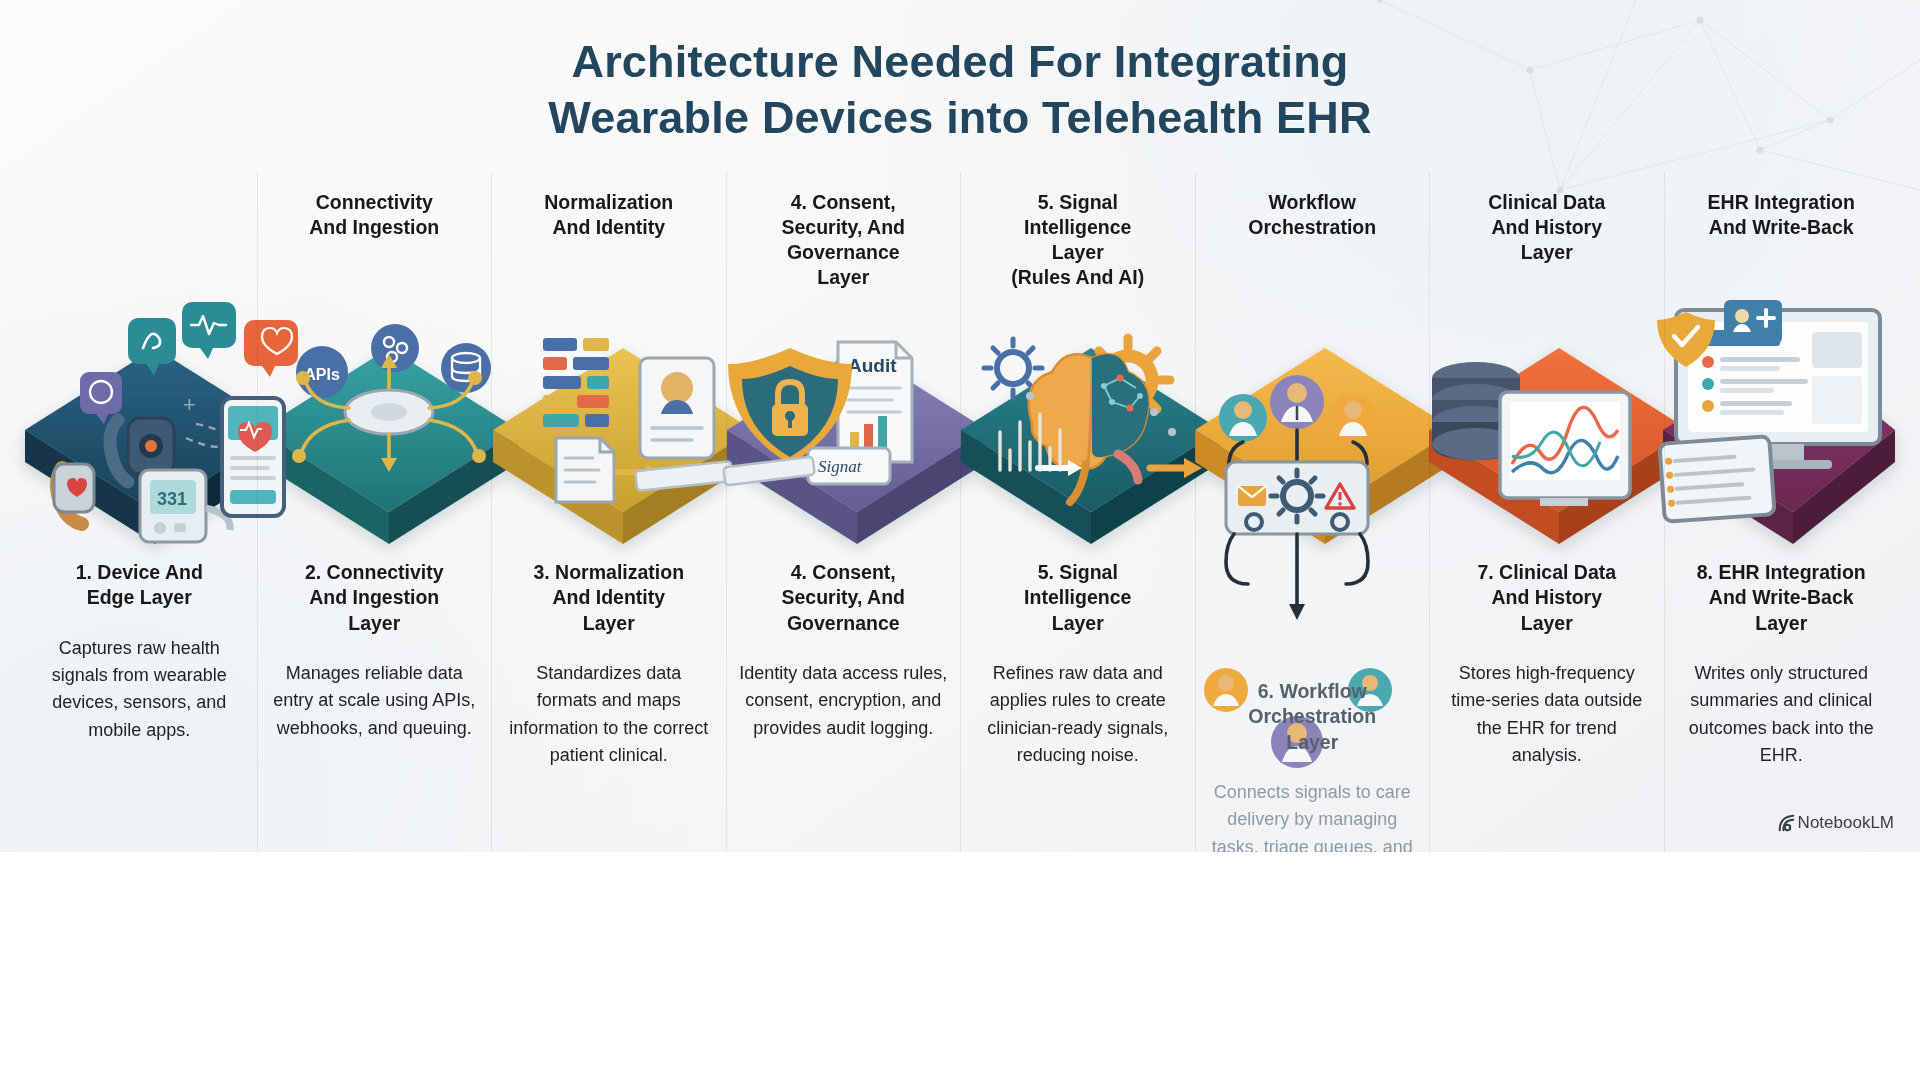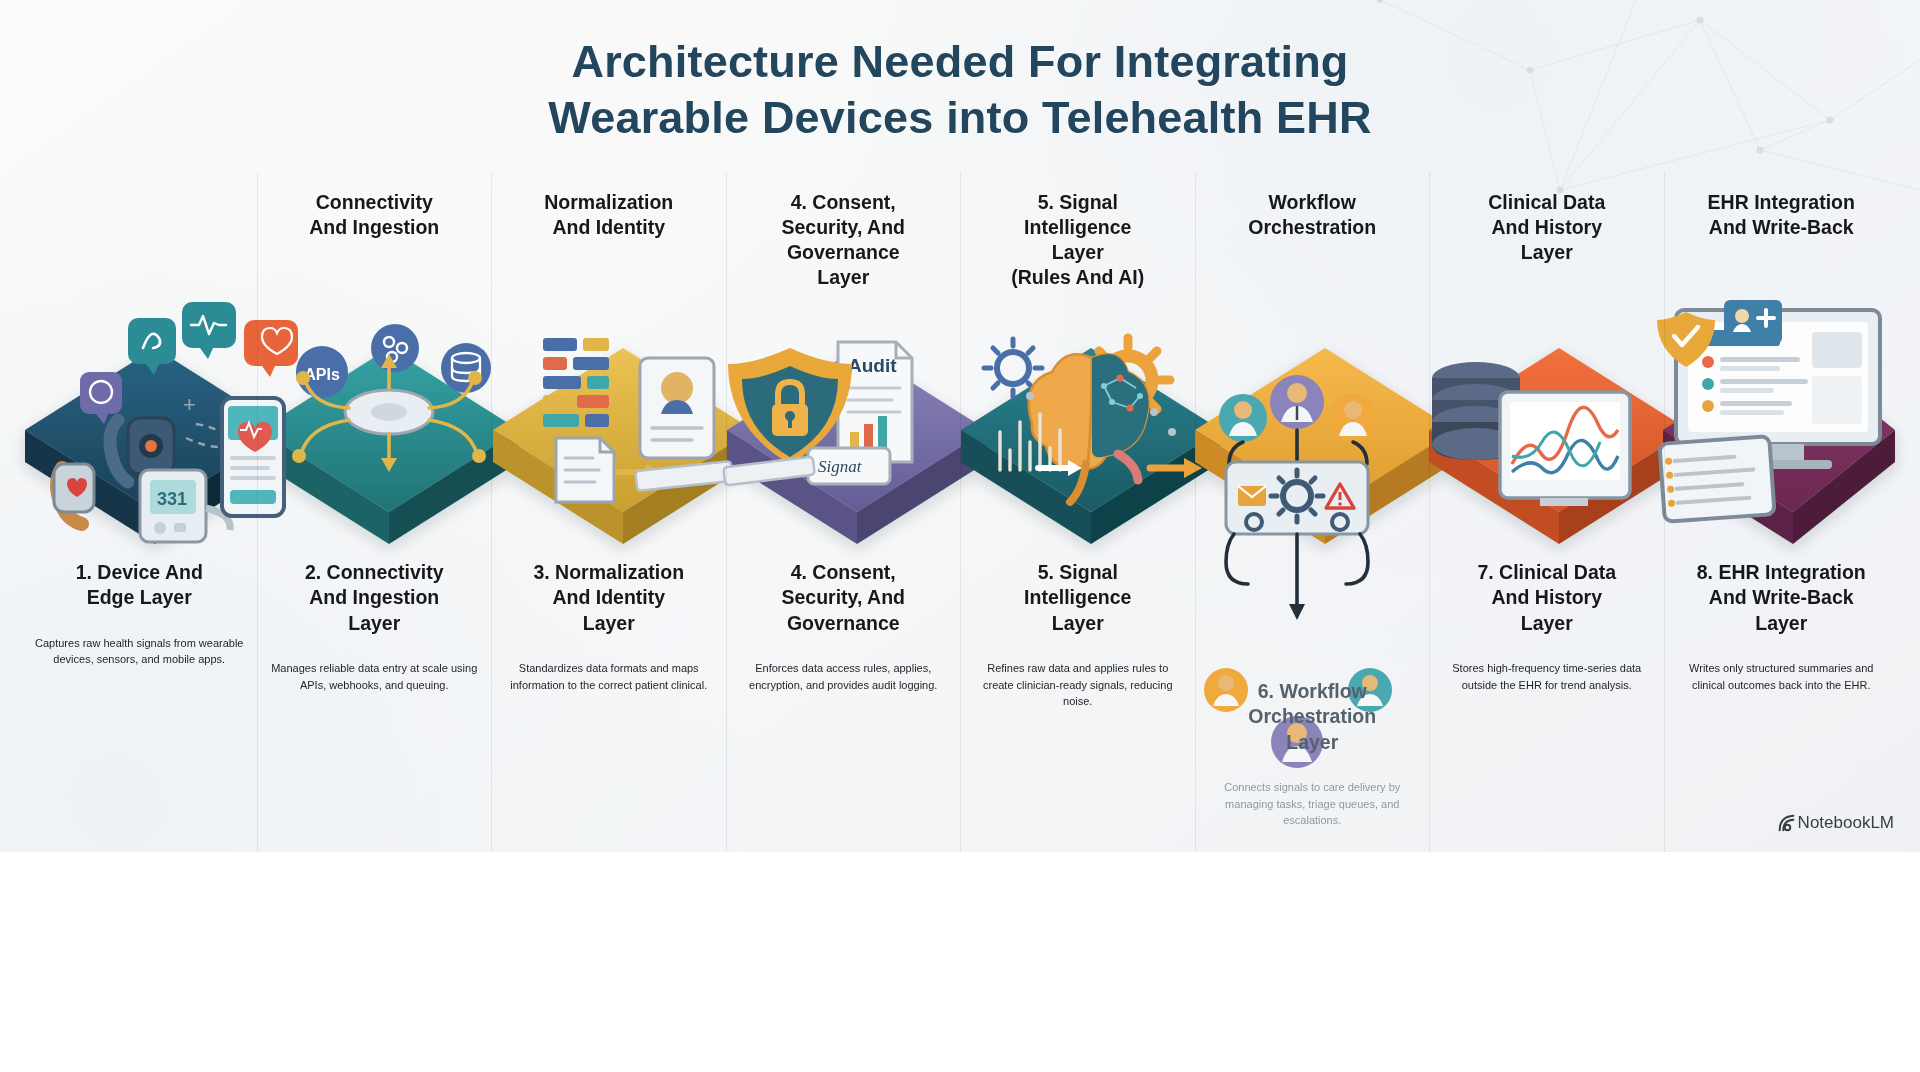--- a/index.html
+++ b/index.html
@@ -60,21 +60,21 @@
   }
   .body-default { top: 388px; }
   .body-low     { top: 460px; margin-top: 47px; }
 
   .lbl-title {
     font-size: 19.5px; font-weight: 700; line-height: 1.3;
     color: #17181a;
     margin-bottom: 24px;
   }
   .lbl-desc {
-    font-size: 11px; font-weight: 400; line-height: 1.52;
+    font-size: 18px; font-weight: 400; line-height: 1.52;
     color: #1e2023;
     padding: 0 8px;
   }
   .muted .lbl-title { color: #55616b; }
   .muted .lbl-desc  { color: #8e99a3; }
 
   
   #band { position: absolute; left: 0; top: 0; width: 1920px; height: 1072px; pointer-events: none; }
 
   .notebook {
@@ -621,21 +621,21 @@
       <div class="col-body body-default">
         <div class="lbl-title">3. Normalization<br>And Identity<br>Layer</div>
         <div class="lbl-desc">Standardizes data formats and maps information to the correct patient clinical.</div>
       </div>
     </div>
 
     <div class="col">
       <div class="col-head">4. Consent,<br>Security, And<br>Governance<br>Layer</div>
       <div class="col-body body-default">
         <div class="lbl-title">4. Consent,<br>Security, And<br>Governance</div>
-        <div class="lbl-desc">Enforces data access rules, applies, encryption, and provides audit logging.</div>
+        <div class="lbl-desc">Identity data access rules, consent, encryption, and provides audit logging.</div>
       </div>
     </div>
 
     <div class="col">
       <div class="col-head">5. Signal<br>Intelligence<br>Layer<br>(Rules And AI)</div>
       <div class="col-body body-default">
         <div class="lbl-title">5. Signal<br>Intelligence<br>Layer</div>
         <div class="lbl-desc">Refines raw data and applies rules to create clinician-ready signals, reducing noise.</div>
       </div>
     </div>

